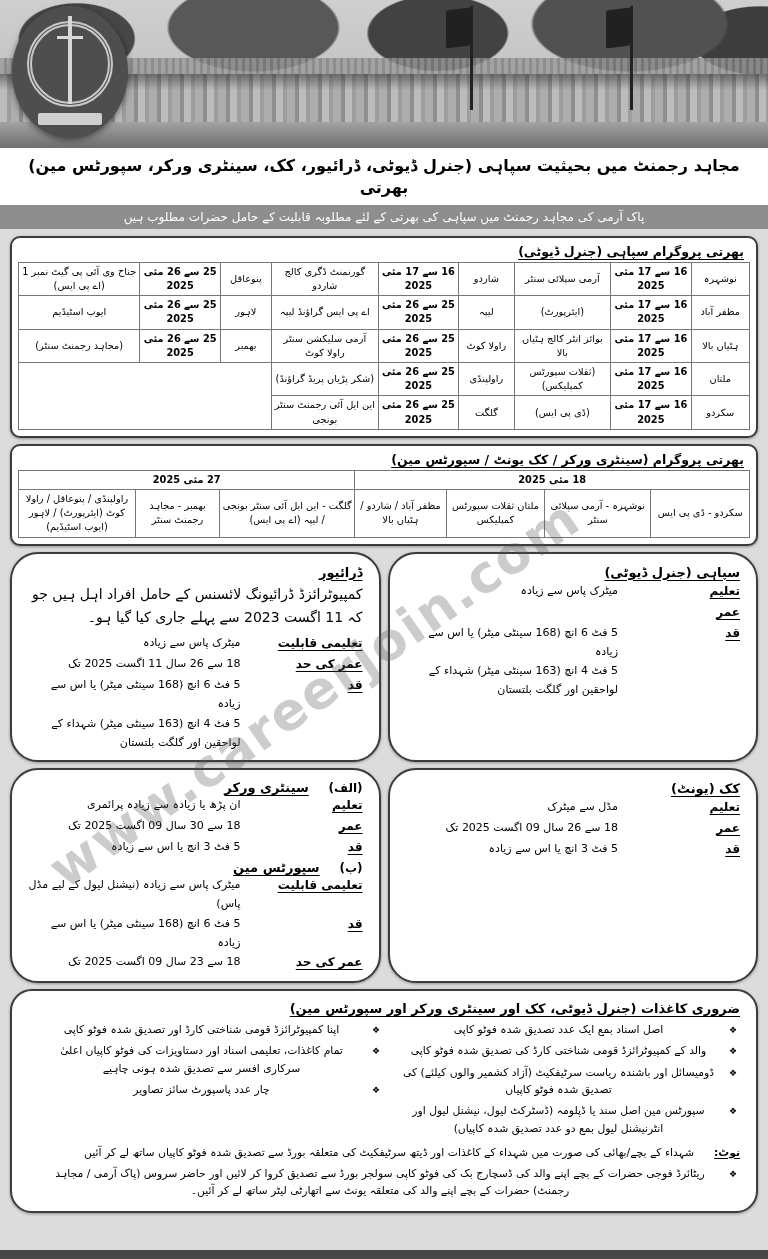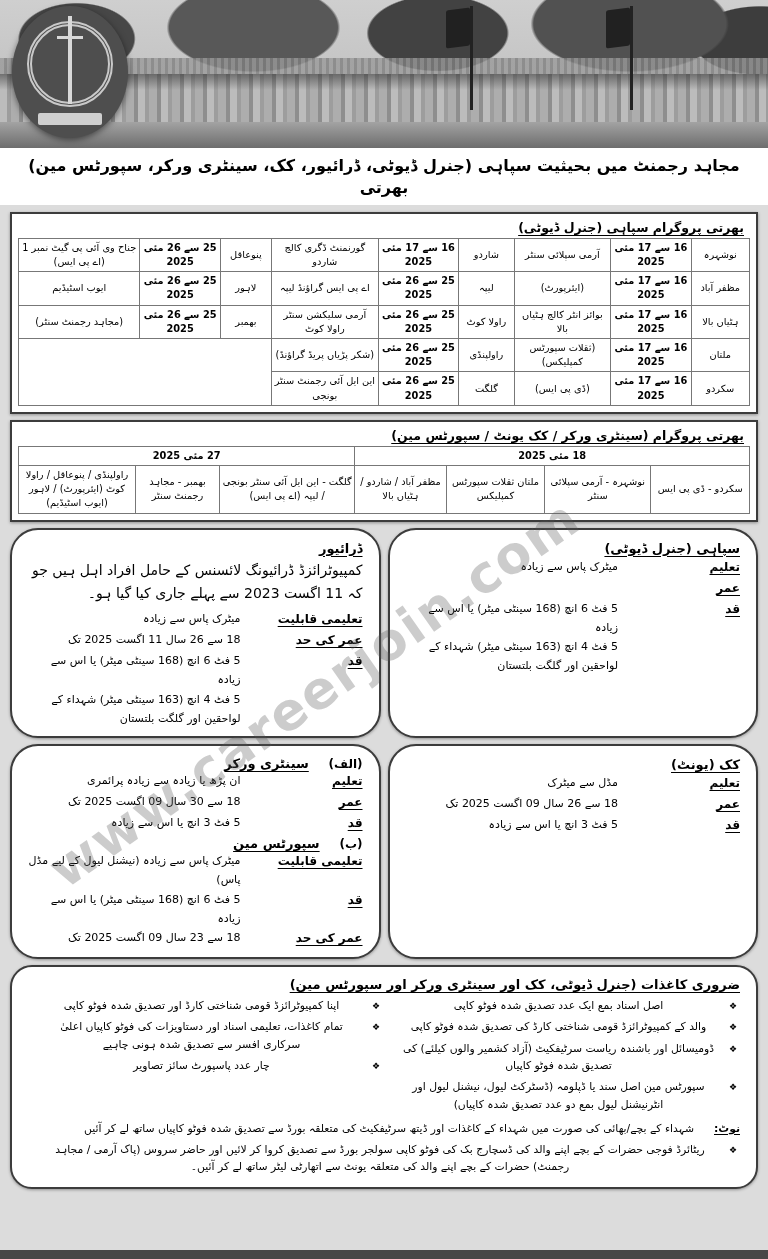--- a/index.html
+++ b/index.html
@@ -32,21 +32,21 @@
   .badge .hilt{position:absolute;left:50%;top:30px;transform:translateX(-50%);width:26px;height:3px;background:#d8d8d8;}
   .badge .scroll{position:absolute;left:50%;bottom:13px;transform:translateX(-50%);width:64px;height:12px;background:#cfcfcf;border-radius:2px;}
 
   
   .title-bar{background:#fff;text-align:center;font-weight:bold;font-size:16px;padding:7px 8px 5px;line-height:1.4;}
   .subtitle-bar{background:#8e8e8e;color:#fff;text-align:center;font-size:12px;padding:5px 8px;}
 
   
   .main{padding:7px 10px 0;display:flex;flex-direction:column;gap:6px;}
   .box{background:#fff;border:2px solid #3c3c3c;box-shadow:0 1px 3px rgba(0,0,0,.35);}
-  .tbox{border-radius:0;padding:4px 6px 6px;}
+  .tbox{border-radius:10px;padding:4px 6px 6px;}
   .rbox{border-radius:28px;padding:8px 16px 8px 10px;}
   .dbox{border-radius:22px;padding:7px 16px 7px 28px;}
 
   .t-title{font-weight:bold;font-size:12.5px;text-align:right;padding:2px 6px 3px;text-decoration:underline;text-underline-offset:3px;}
   table{width:100%;border-collapse:collapse;table-layout:fixed;}
   td{border:1px solid #777;font-size:9.8px;padding:2px 2px;text-align:center;vertical-align:middle;line-height:1.45;word-wrap:break-word;}
   td.date{font-weight:bold;font-size:9.8px;}
   td.blank{background:#fff;}
 
   .hdr{font-weight:bold;font-size:13px;text-decoration:underline;text-underline-offset:3px;display:inline-block;}
@@ -85,20 +85,21 @@
     <div class="flag flag-2"></div>
     <div class="badge">
       <div class="ring"></div>
       <div class="sword"></div>
       <div class="hilt"></div>
       <div class="scroll"></div>
     </div>
   </div>
 
   <div class="title-bar">مجاہد رجمنٹ میں بحیثیت سپاہی (جنرل ڈیوٹی، ڈرائیور، کک، سینٹری ورکر، سپورٹس مین) بھرتی</div>
+  <div class="subtitle-bar">پاک آرمی کی مجاہد رجمنٹ میں سپاہی کی بھرتی کے لئے مطلوبہ قابلیت کے حامل حضرات مطلوب ہیں</div>
 
   <div class="main">
 
     <div class="box tbox">
       <div class="t-title">بھرتی پروگرام سپاہی (جنرل ڈیوٹی)</div>
       <table>
         <colgroup>
           <col style="width:8%">
             <col style="width:11%">
             <col style="width:13.2%">

